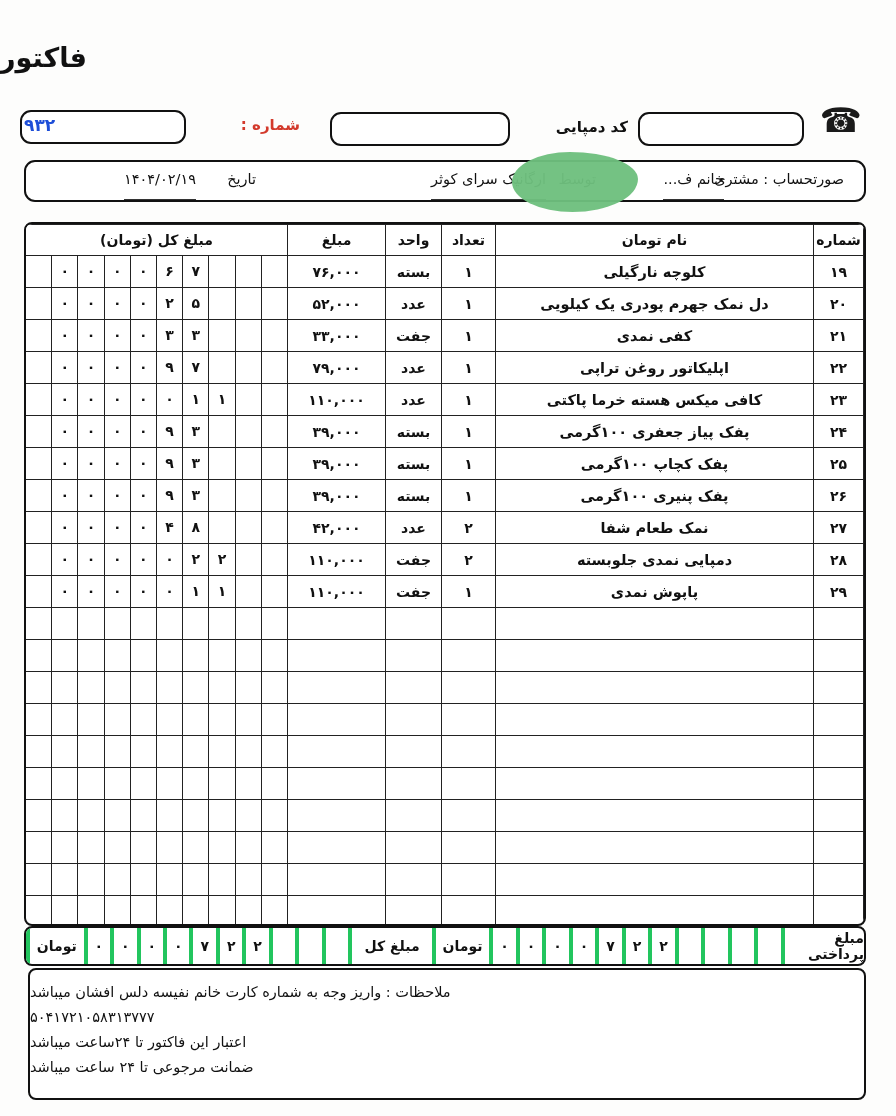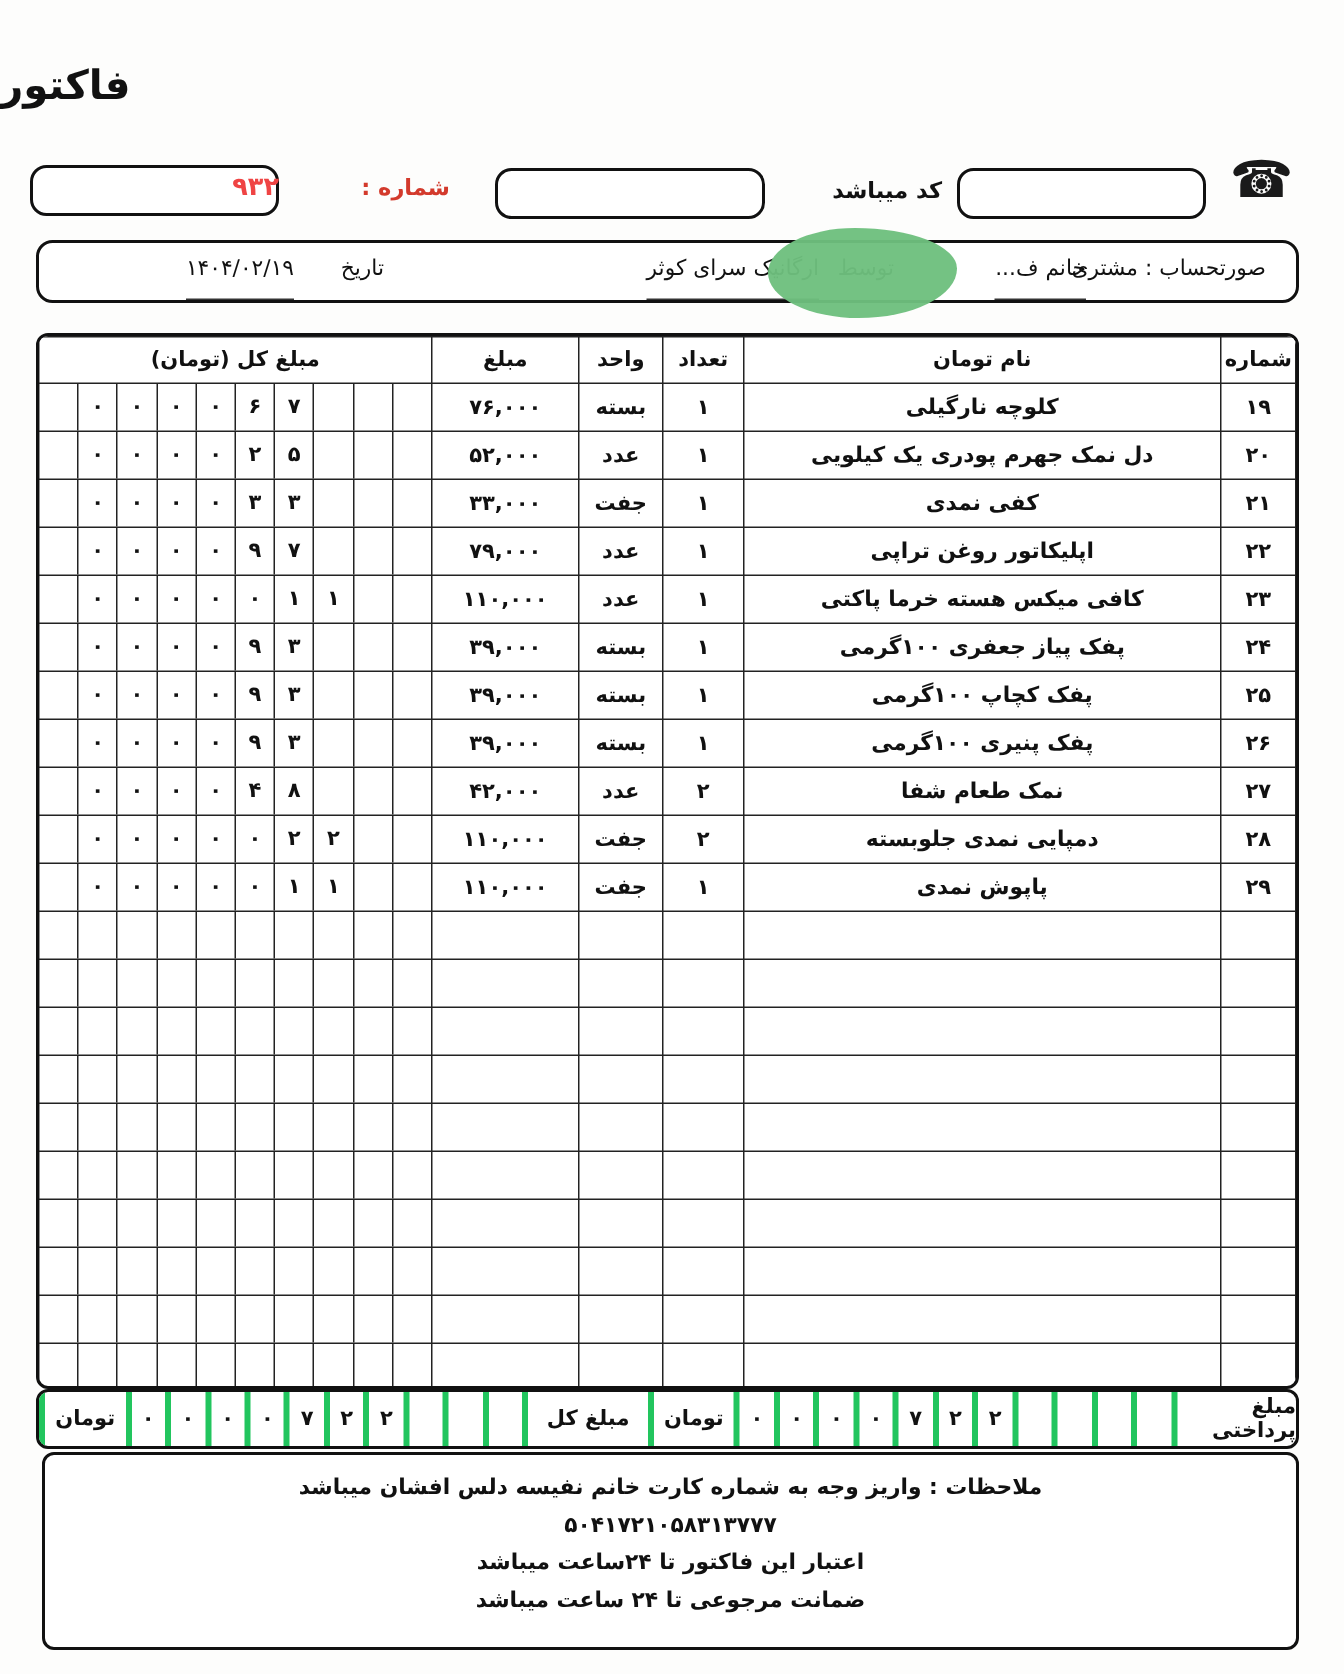--- a/index.html
+++ b/index.html
@@ -68,24 +68,24 @@
   #lbl-eco    { top: 112px; right: 268px; }
   #lbl-number { top: 110px; right: 596px; color: #d33a2c; margin-left: 20px; }
 
   .number-value {
     position: absolute;
     top: 110px;
     right: 710px;
     width: 162px;
     height: 30px;
     line-height: 30px;
-    text-align: right;
+    text-align: left;
     font-size: 17px;
     font-weight: bold;
-    color: #ef4444;
+    color: #1d4ed8;
     letter-spacing: 1px;
   }
 
   
   #box-customer {
     position: absolute;
     top: 160px;
     right: 30px;
     width: 838px;
     height: 38px;
@@ -216,38 +216,38 @@
     right: 30px;
     width: 838px;
     height: 132px;
     border: 2px solid #111;
     border-radius: 8px;
     background: #fff;
     padding-top: 10px;
     box-sizing: border-box;
   }
   .note-line {
-    text-align: center;
+    text-align: left;
     font-size: 14.5px;
-    font-weight: bold;
+    font-weight: normal;
     line-height: 25px;
   }
 </style>
 </head>
 <body>
 
 <div class="page">
 
   <div class="title">فاکتور</div>
 
   <div class="phone-icon">☎</div>
 
   <div class="hdr-box" id="box-phone"></div>
 
-  <div class="hdr-label" id="lbl-eco">کد میباشد</div>
+  <div class="hdr-label" id="lbl-eco">کد دمپایی</div>
   <div class="hdr-box" id="box-eco"></div>
 
   <div class="hdr-label" id="lbl-number">شماره :</div>
   <div class="hdr-box" id="box-number"></div>
   <div class="number-value">۹۳۲</div>
 
   <div id="box-customer"></div>
   <div class="cust-text" id="cust-label">صورتحساب : مشتری</div>
   <div class="cust-text underline" id="cust-name">خانم ف...</div>
   <div class="cust-text" id="cust-by">توسط</div>

